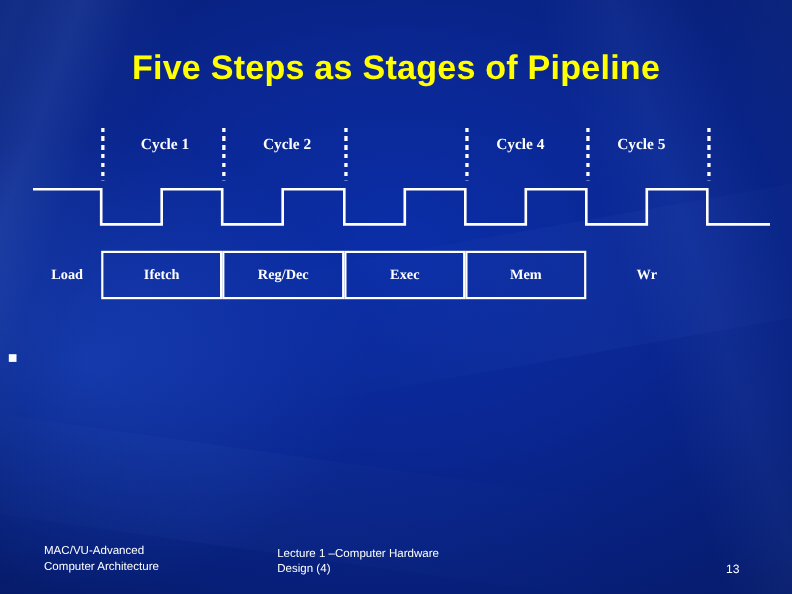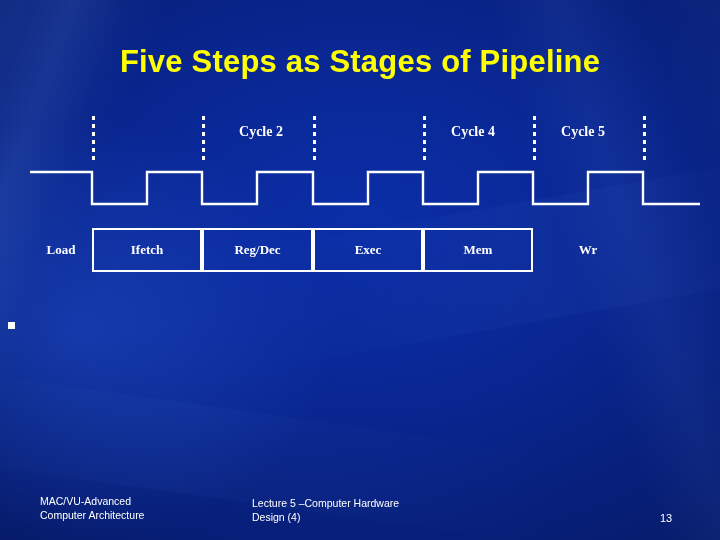--- a/index.html
+++ b/index.html
@@ -149,20 +149,21 @@
 
   <div id="diagram">
 
     <div class="divider" style="left:92px;"></div>
     <div class="divider" style="left:202px;"></div>
     <div class="divider" style="left:313px;"></div>
     <div class="divider" style="left:423px;"></div>
     <div class="divider" style="left:533px;"></div>
     <div class="divider" style="left:643px;"></div>
 
+    <div class="cycle-label" style="left:95px;">Cycle 1</div>
     <div class="cycle-label" style="left:206px;">Cycle 2</div>
     <div class="cycle-label" style="left:418px;">Cycle 4</div>
     <div class="cycle-label" style="left:528px;">Cycle 5</div>
 
     <svg id="clockwave" viewBox="0 0 720 50" preserveAspectRatio="none">
       <polyline fill="none" stroke="#ffffff" stroke-width="2.4" points="30,8 92,8 92,40 147,40 147,8 202,8 202,40 257,40 257,8 313,8 313,40 368,40 368,8 423,8 423,40 478,40 478,8 533,8 533,40 588,40 588,8 643,8 643,40 700,40"></polyline>
     </svg>
 
     <div class="stage-plain" style="left:30px; width:62px;">Load</div>
     <div class="stage-box" style="left:202px; width:111px;">Reg/Dec</div>
@@ -173,19 +174,19 @@
   </div>
 
   <div id="bullet"></div>
 
   <div class="footer" id="footer-left">
     <div>MAC/VU-Advanced</div>
     <div>Computer Architecture</div>
   </div>
 
   <div class="footer" id="footer-center">
-    <div>Lecture 5 –Computer Hardware</div>
+    <div>Lecture 1 –Computer Hardware</div>
     <div>Design (4)</div>
   </div>
 
   <div class="footer" id="footer-page">13</div>
 
 </div>
 
 </body></html>

